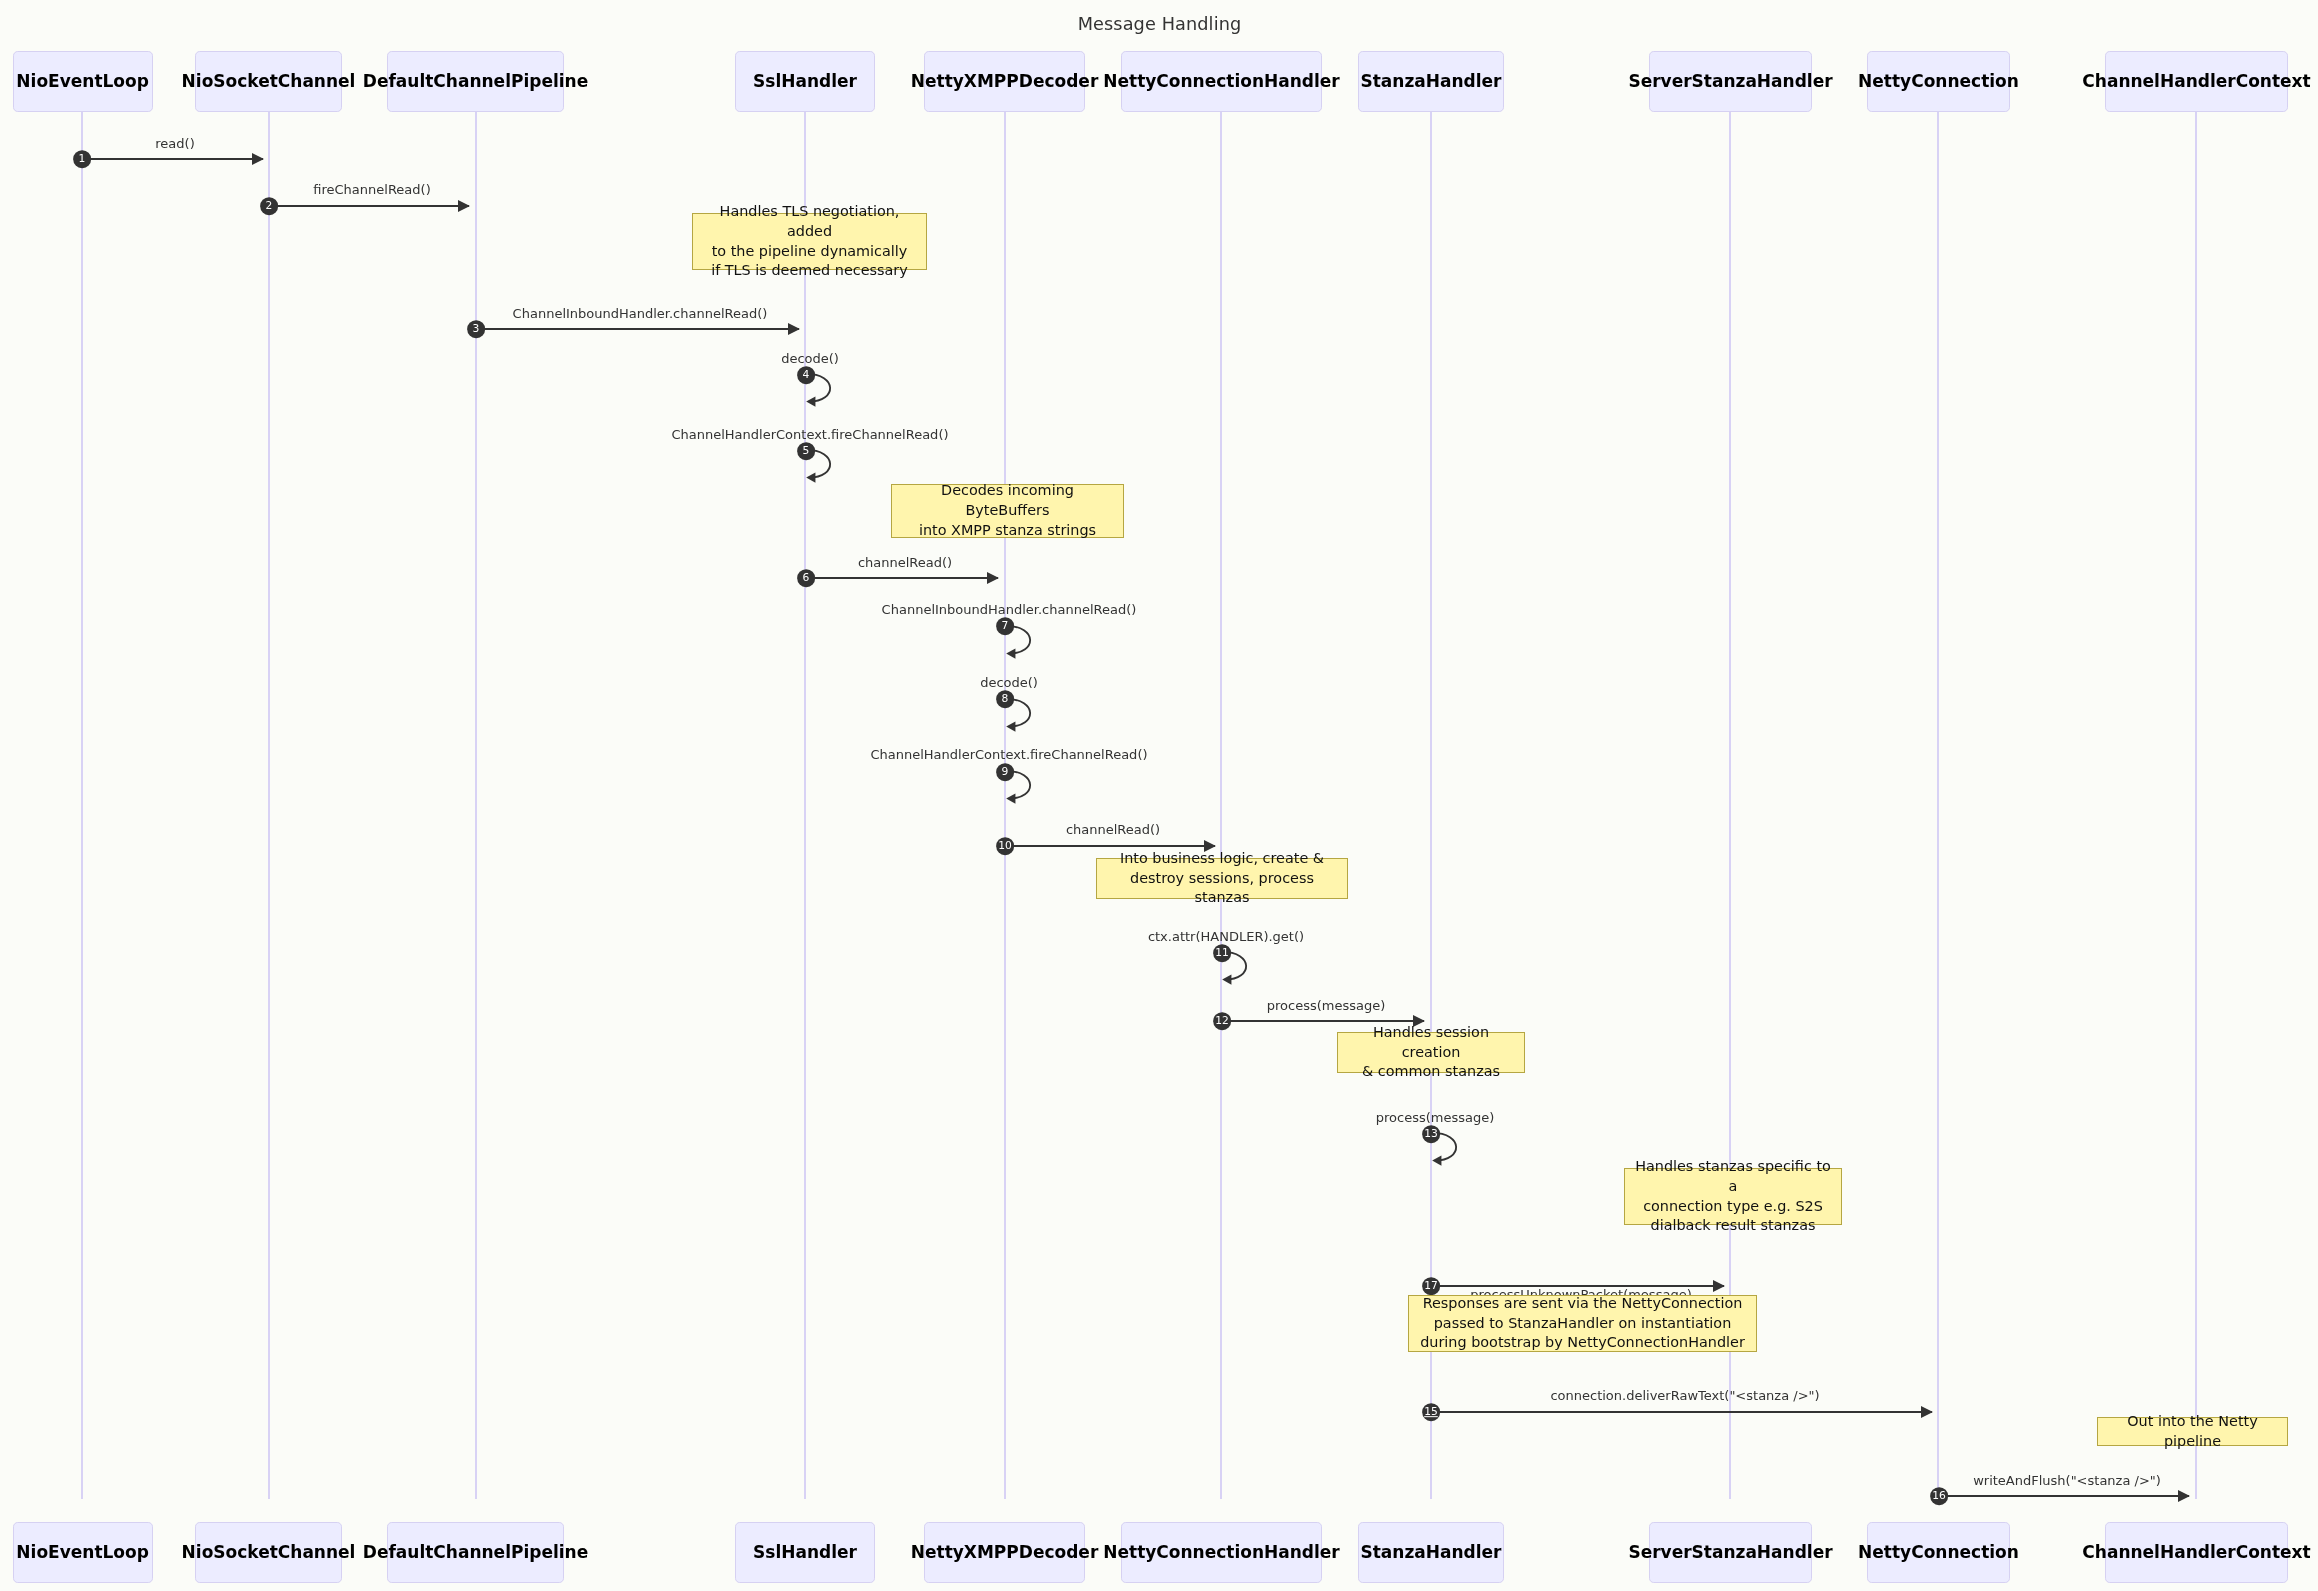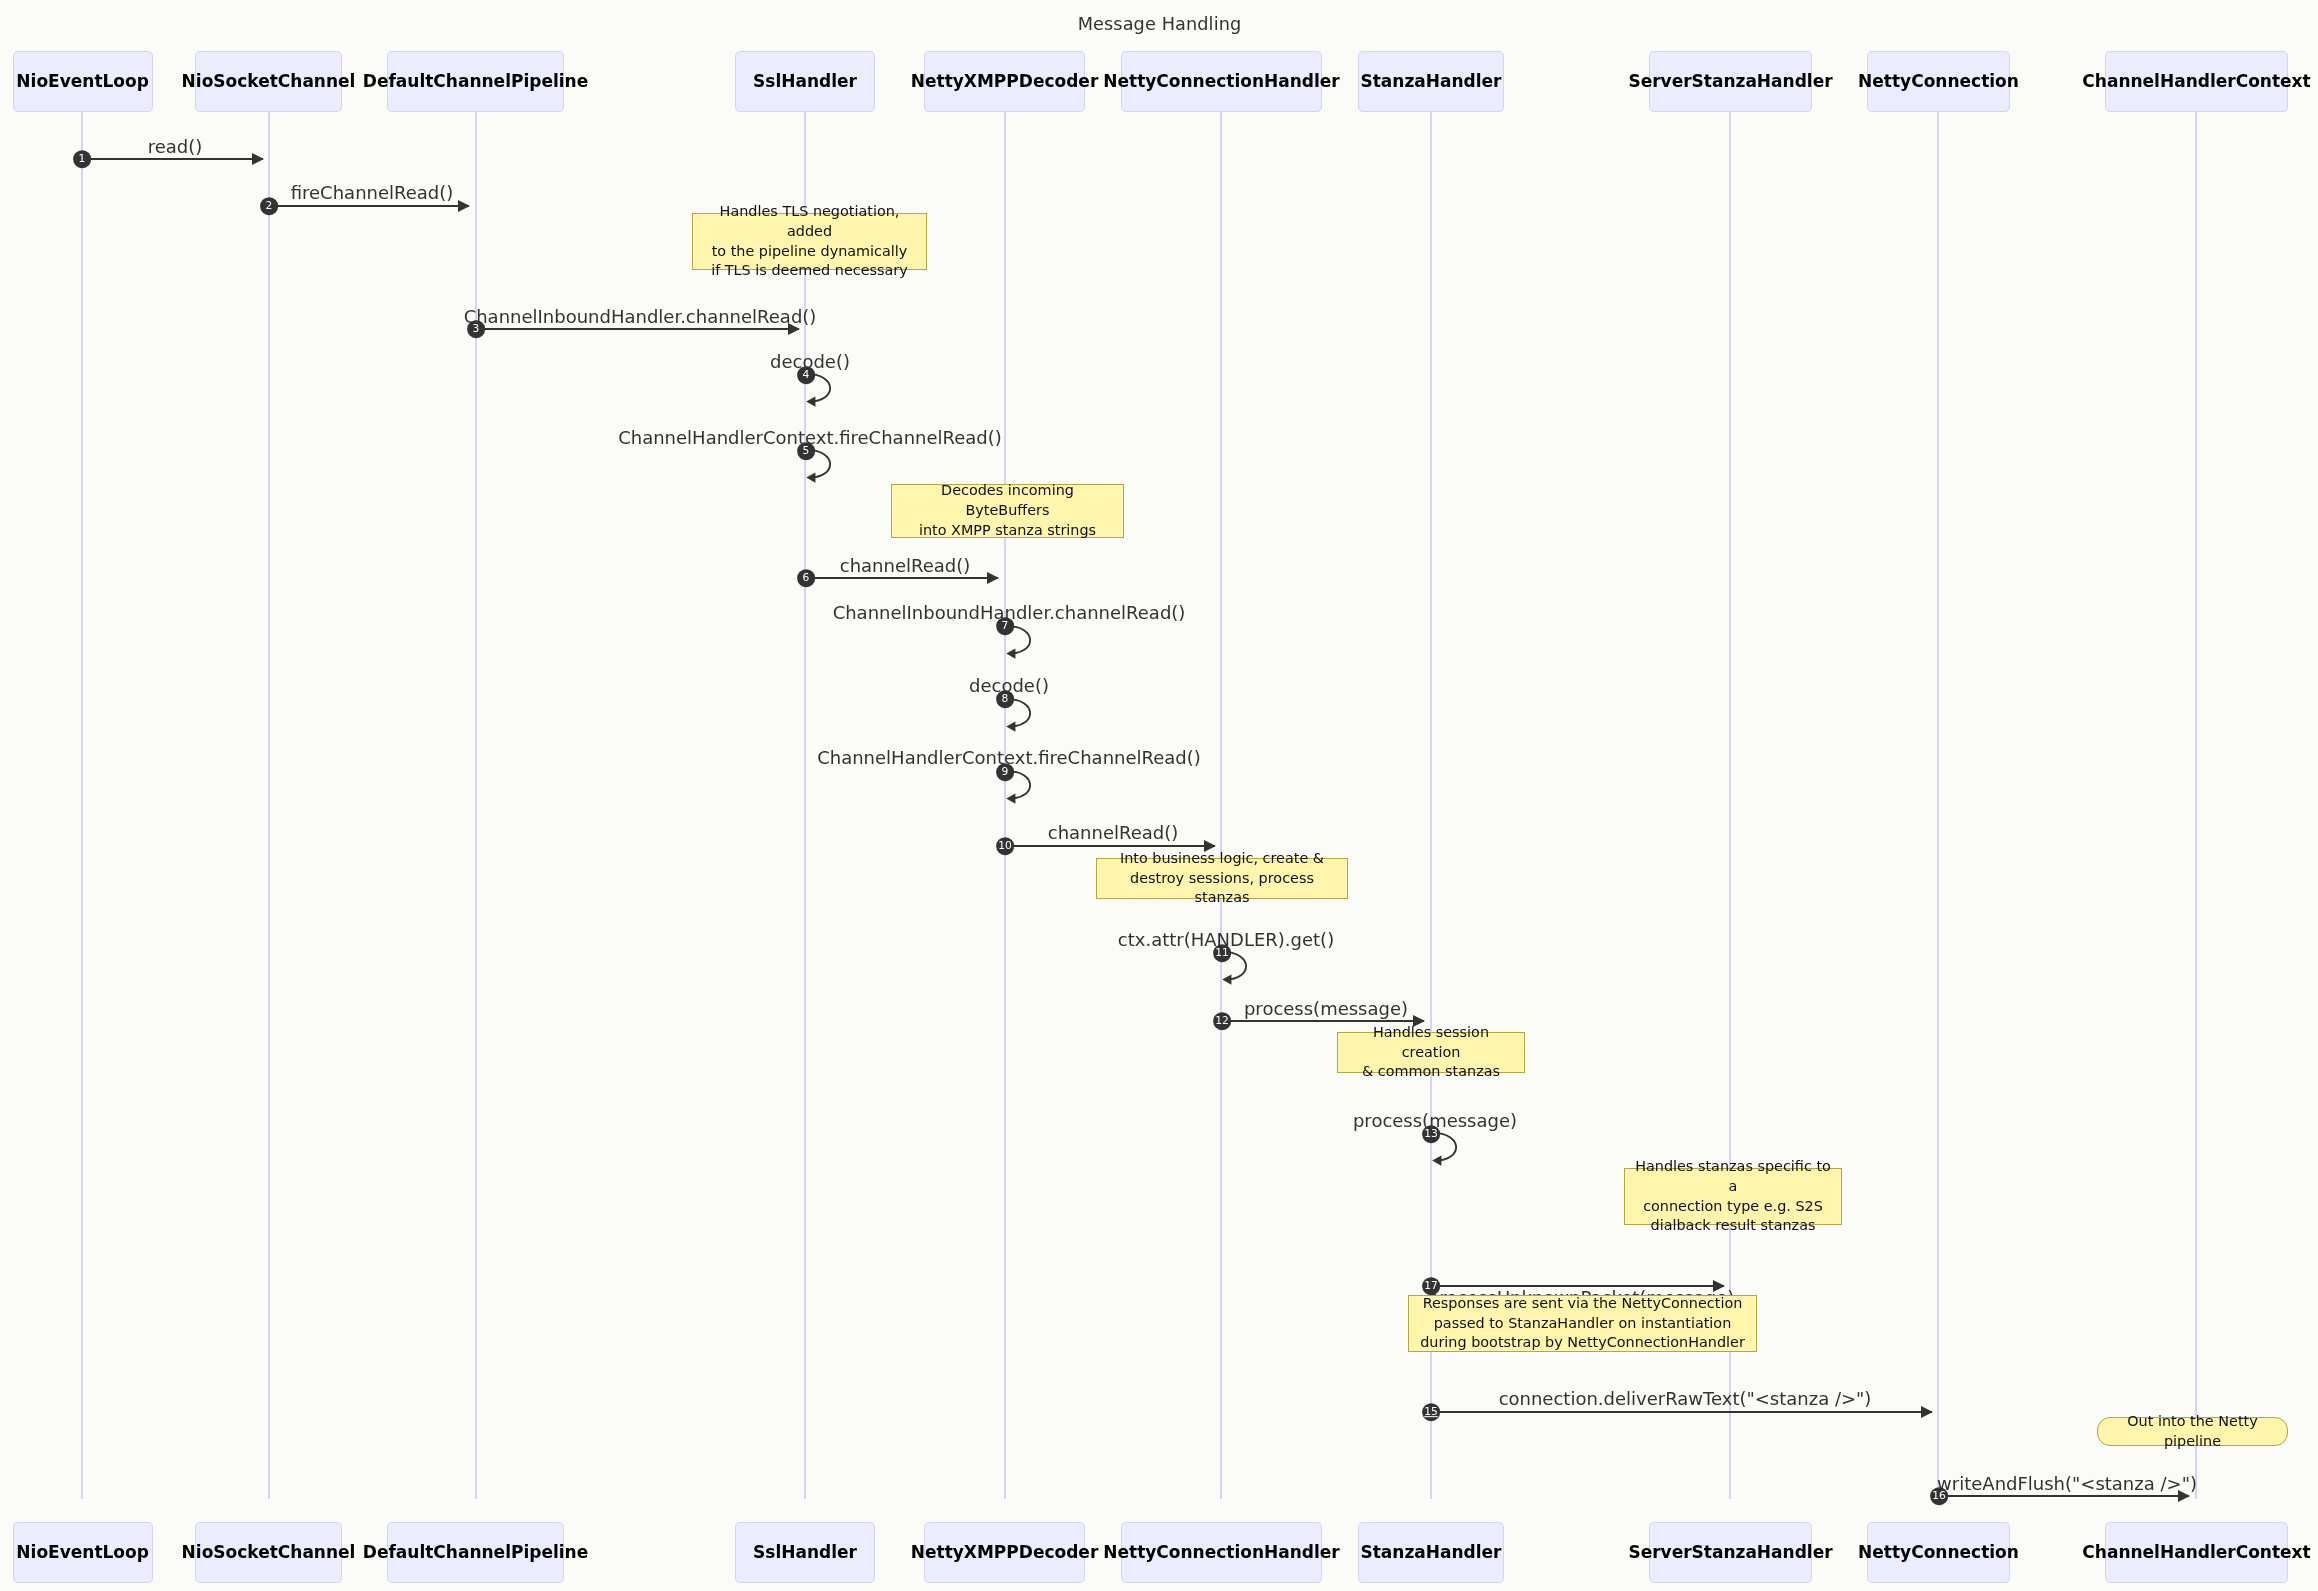--- a/index.html
+++ b/index.html
@@ -66,21 +66,21 @@
     right: -0.9px;
     top: -5.1px;
     width: 0;
     height: 0;
     border-top: 6px solid transparent;
     border-bottom: 6px solid transparent;
     border-left: 12px solid #333333;
   }
   .msg-label {
     position: absolute;
-    font-size: 18px;
+    font-size: 13px;
     color: #333333;
     text-align: center;
     white-space: nowrap;
     transform: translateX(-50%);
   }
   
   .seq-num {
     position: absolute;
     width: 17.7px;
     height: 17.7px;
@@ -275,21 +275,21 @@
       </div>
       <div class="note" style="left: 1337px; top: 1032px; width: 188px; height: 41px;">
         <div>Handles session creation<br>&amp; common stanzas</div>
       </div>
       <div class="note" style="left: 1624px; top: 1168px; width: 218px; height: 57px; justify-content: center;">
         <div>Handles stanzas specific to a<br>connection type e.g. S2S<br>dialback result stanzas</div>
       </div>
       <div class="note" style="left: 1408px; top: 1295px; width: 349px; height: 57px;">
         <div>Responses are sent via the NettyConnection<br>passed to StanzaHandler on instantiation<br>during bootstrap by NettyConnectionHandler</div>
       </div>
-      <div class="note" style="left: 2097px; top: 1417px; width: 191px; height: 29px; border-radius: 13px;">
+      <div class="note" style="left: 2097px; top: 1417px; width: 191px; height: 29px;">
         <div>Out into the Netty pipeline</div>
       </div>
     </div>
   <div id="participants-bottom">
       <div class="participant" style="left: 12.6px; width: 140px; top: 1522px;">NioEventLoop</div>
       <div class="participant" style="left: 195px; width: 147px; top: 1522px;">NioSocketChannel</div>
       <div class="participant" style="left: 387px; width: 177px; top: 1522px;">DefaultChannelPipeline</div>
       <div class="participant" style="left: 735px; width: 140px; top: 1522px;">SslHandler</div>
       <div class="participant" style="left: 924px; width: 161px; top: 1522px;">NettyXMPPDecoder</div>
       <div class="participant" style="left: 1121px; width: 201px; top: 1522px;">NettyConnectionHandler</div>

